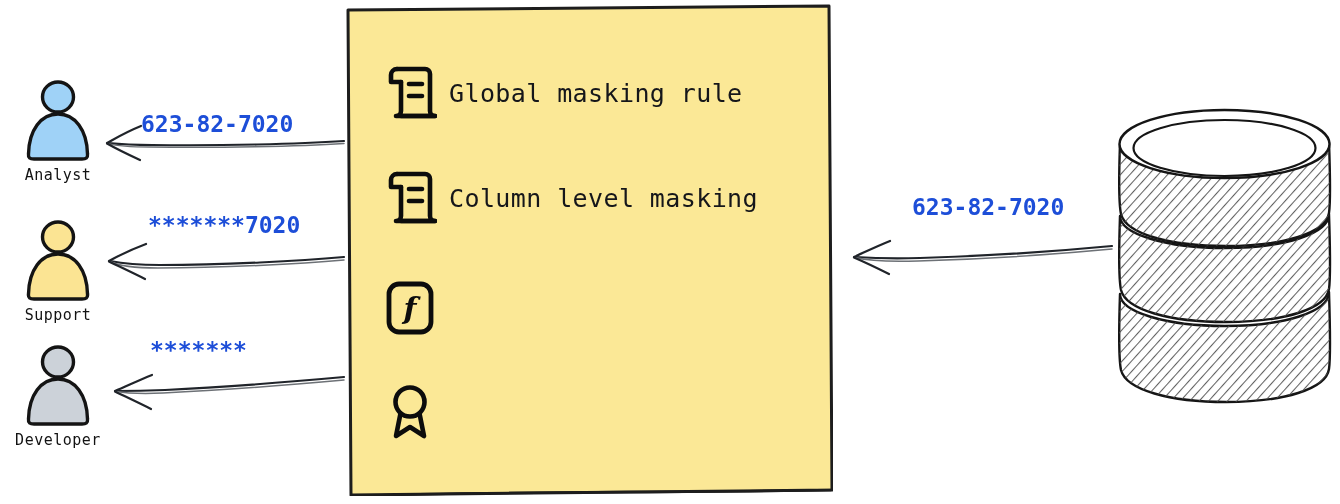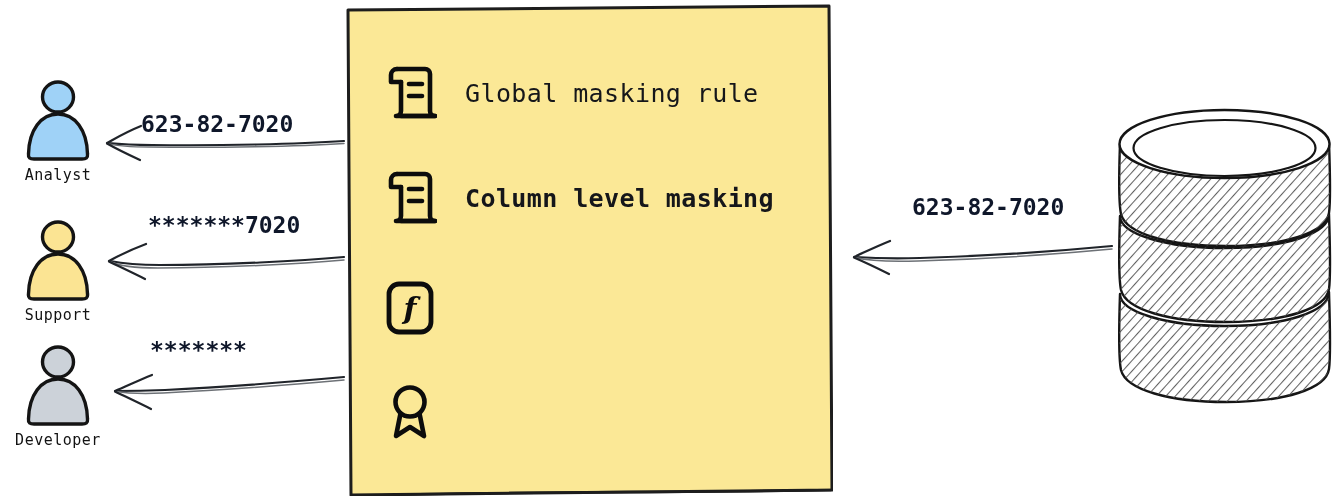--- a/index.html
+++ b/index.html
@@ -48,21 +48,21 @@
   #actor-support  { left: -2px;  top: 218px; }
   #actor-developer{ left: -2px;  top: 343px; }
 
   
   .arrow-label {
     position: absolute;
     font-family: "DejaVu Sans Mono", "Liberation Mono", monospace;
     font-size: 23px;
     font-weight: 700;
     letter-spacing: 0px;
-    color: #0f172a;
+    color: #1d4ed8;
     white-space: nowrap;
   }
   #label-analyst   { left: 141px; top: 111px; }
   #label-support   { left: 148px; top: 212px; text-align: center; }
   #label-developer { left: 150px; top: 337px; }
   #label-database  { left: 912px; top: 194px; }
 
   
   #policy-box {
     position: absolute;
@@ -80,37 +80,37 @@
     left: 0;
     top: 0;
     width: 488px;
     height: 492px;
   }
   .policy-row {
     position: absolute;
     left: 38px;
     display: flex;
     align-items: center;
-    gap: 28px;
+    gap: 12px;
   }
   .policy-icon {
     width: 54px;
     height: 58px;
     flex: 0 0 54px;
     display: block;
   }
   .policy-text {
     font-family: "DejaVu Sans Mono", "Liberation Mono", monospace;
     font-size: 25px;
     letter-spacing: 0.4px;
     color: #15161a;
     white-space: nowrap;
   }
   #policy-row-0 { top: 60px; }
-  #policy-row-1 { top: 165px; font-weight: bold; }
+  #policy-row-1 { top: 165px; }
   #policy-row-2 { top: 275px; }
   #policy-row-3 { top: 378px; }
 
   
   #database {
     position: absolute;
     left: 1108px;
     top: 104px;
     width: 232px;
     height: 302px;

